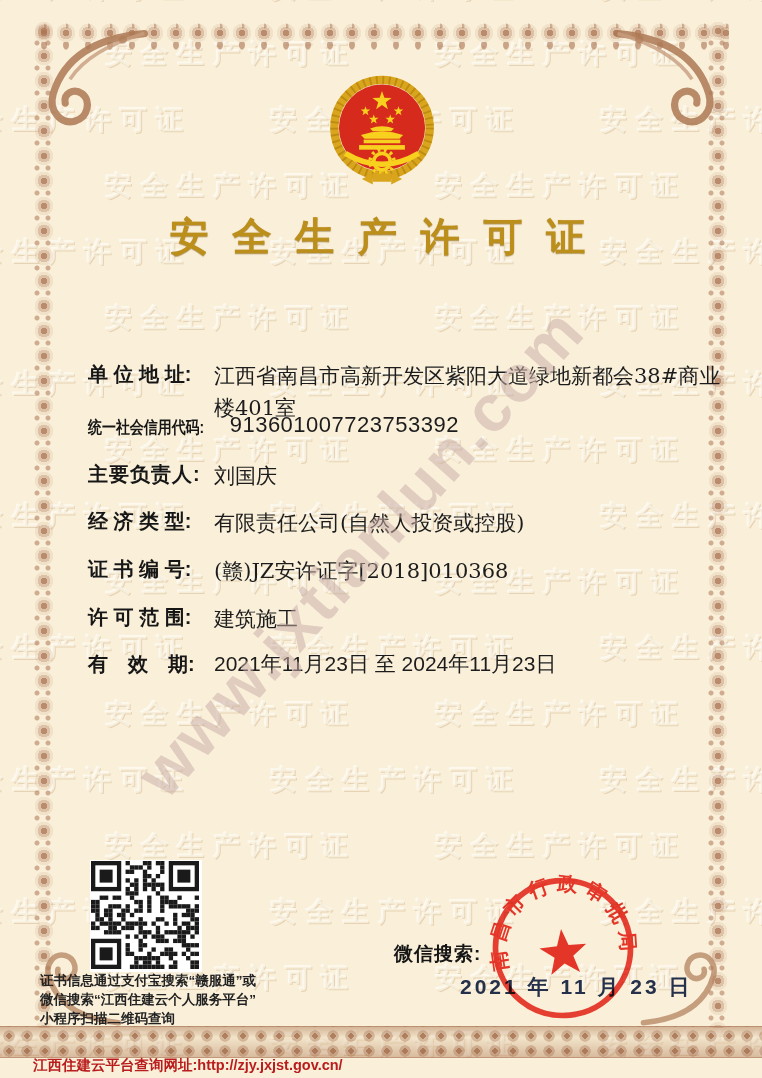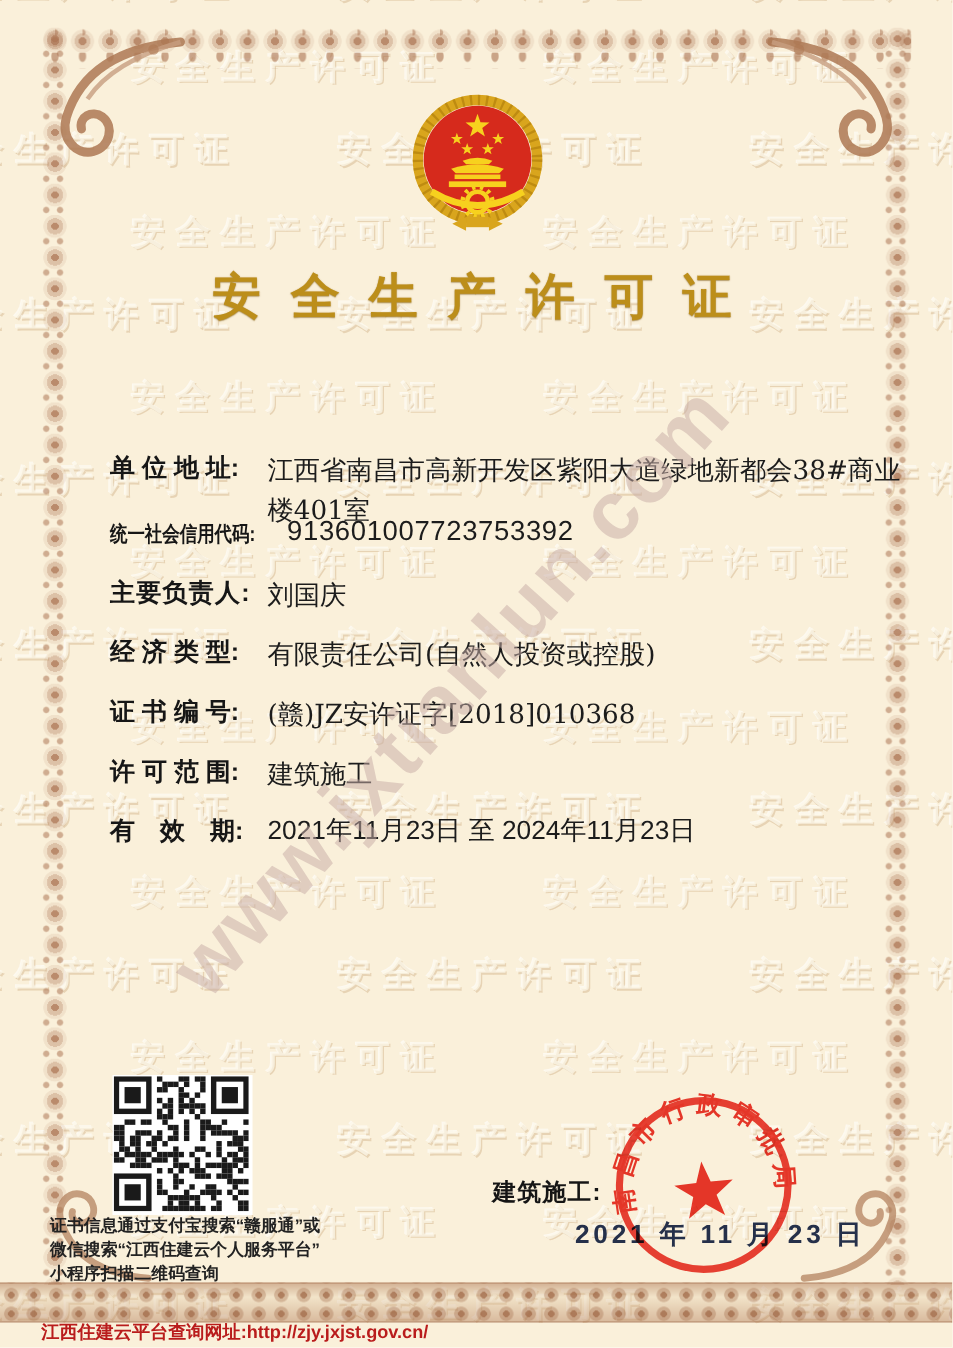--- a/index.html
+++ b/index.html
@@ -449,21 +449,21 @@
         <rect x="4.32" y="82.08000000000001" width="21.6" height="21.6" fill="#ffffff"></rect>
         <rect x="8.64" y="86.4" width="12.96" height="12.96" fill="#1a1a1a"></rect>
       </svg>
   </div>
   <div class="qr-caption">
     <div>证书信息通过支付宝搜索“赣服通”或</div>
     <div>微信搜索“江西住建云个人服务平台”</div>
     <div class="l3">小程序扫描二维码查询</div>
   </div>
 
-  <div class="authority">建筑施工:</div>
+  <div class="authority">微信搜索:</div>
   <div class="issue-date">2021 年 11 月 23 日</div>
   <svg class="seal" width="152" height="152" viewBox="-80 -80 160 160">
     <circle r="71" fill="none" stroke="#e8281c" stroke-width="6" opacity=".95"></circle>
     <path id="sealArc" d="M -48 38 A 61 61 0 1 1 48 38" fill="none"></path>
     <text fill="#e8281c" font-size="21" font-weight="700" letter-spacing="7" font-family="Liberation Sans, sans-serif">
       <textPath href="#sealArc" startOffset="50%" text-anchor="middle">南昌市行政审批局</textPath>
     </text>
     <polygon fill="#e8281c" points="0,-26 6.11,-8.41 24.73,-8.03 9.89,3.21 15.28,21.03 0,10.4 -15.28,21.03 -9.89,3.21 -24.73,-8.03 -6.11,-8.41" transform="translate(0,6)"></polygon>
   </svg>
 

